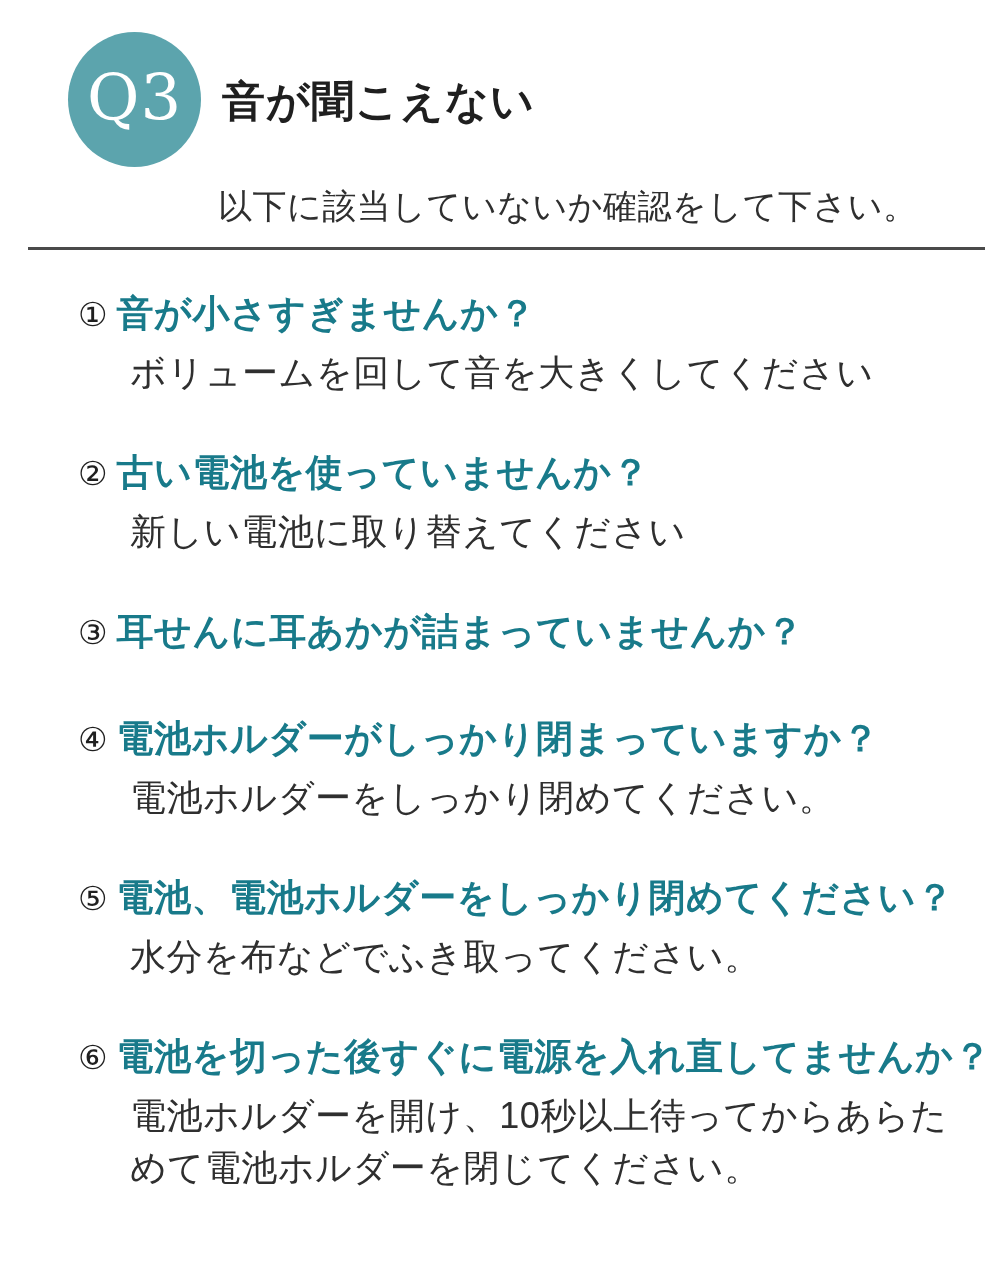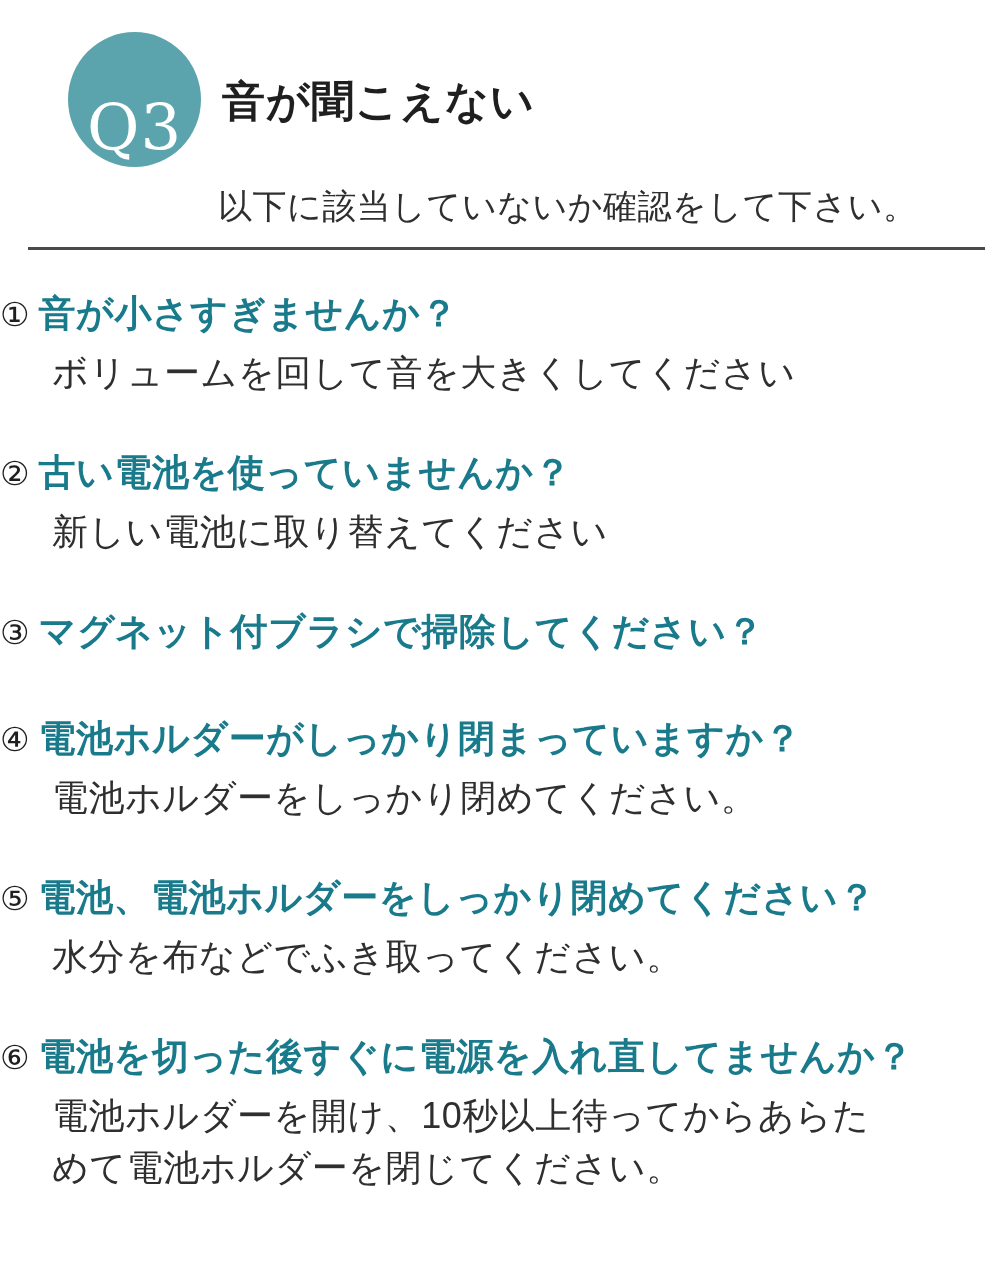--- a/index.html
+++ b/index.html
@@ -17,21 +17,21 @@
   }
   .badge {
     position: absolute;
     left: 68px;
     top: 32px;
     width: 133px;
     height: 135px;
     border-radius: 50%;
     background: #5ca4ad;
     display: flex;
-    align-items: flex-end;
+    align-items: center;
     justify-content: center;
   }
   .badge span {
     font-family: "DejaVu Serif", "Liberation Serif", serif;
     font-size: 64px;
     color: #ffffff;
     letter-spacing: 1px;
     transform: translateY(-2px);
   }
   .title {
@@ -66,20 +66,21 @@
   }
   .items {
     position: absolute;
     left: 0;
     top: 272px;
     width: 1000px;
     padding-top: 16px;
     box-sizing: border-box;
   }
   .item {
+    padding-left: 78px;
     margin-bottom: 48px;
   }
   .item .head {
     line-height: 52px;
     white-space: nowrap;
   }
   .item .num {
     font-size: 33px;
     color: #1f1f1f;
     margin-right: 9px;
@@ -132,21 +133,21 @@
       <div class="head">
         <span class="num">②</span><span class="htxt">古い電池を使っていませんか？</span>
       </div>
       <div class="body">
         <div>新しい電池に取り替えてください</div>
       </div>
     </div>
 
     <div class="item">
       <div class="head">
-        <span class="num">③</span><span class="htxt">マグネット付ブラシで掃除してください？</span>
+        <span class="num">③</span><span class="htxt">耳せんに耳あかが詰まっていませんか？</span>
       </div>
     </div>
 
     <div class="item">
       <div class="head">
         <span class="num">④</span><span class="htxt">電池ホルダーがしっかり閉まっていますか？</span>
       </div>
       <div class="body">
         <div>電池ホルダーをしっかり閉めてください。</div>
       </div>

